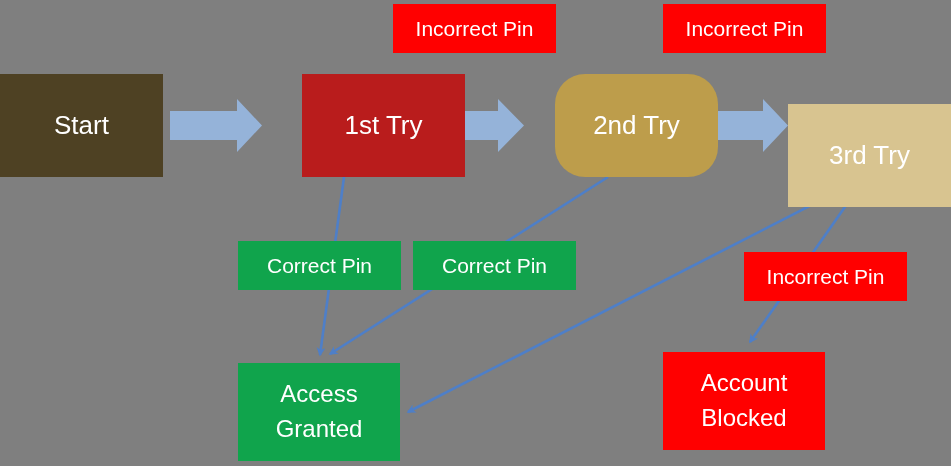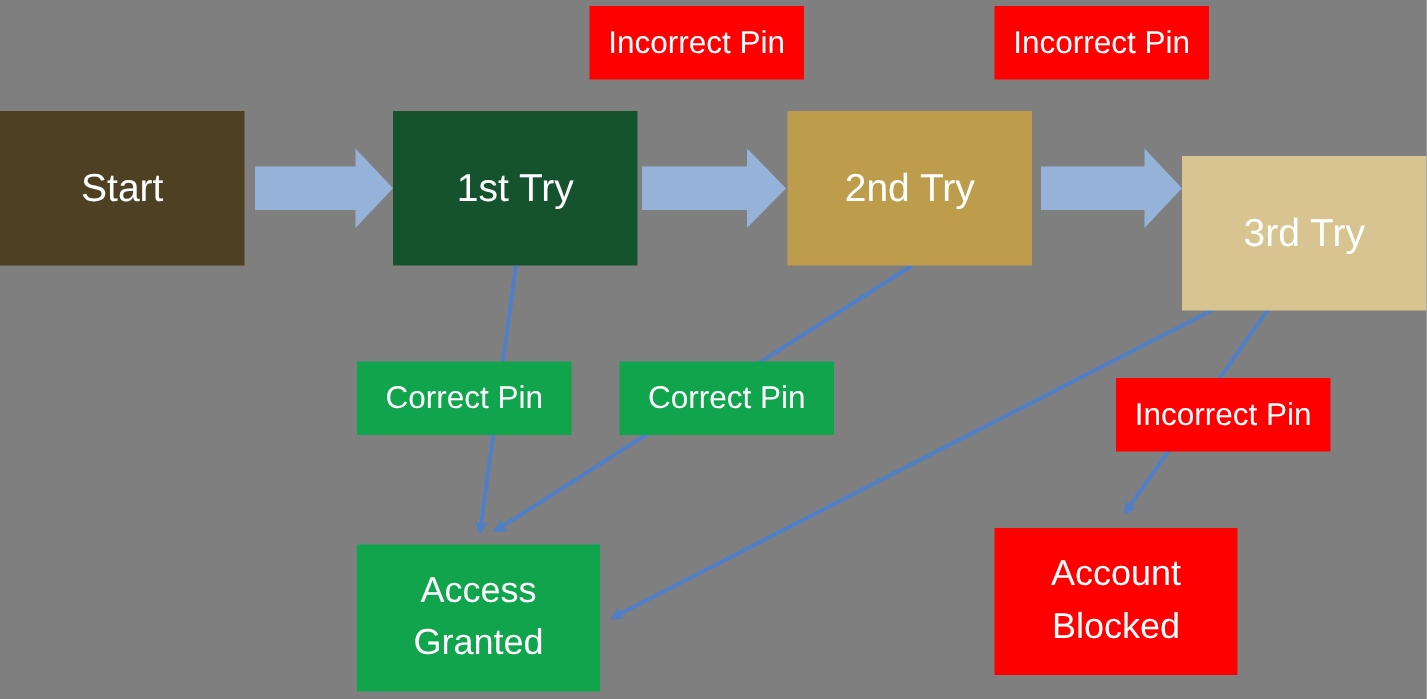--- a/index.html
+++ b/index.html
@@ -28,24 +28,24 @@
     box-sizing: border-box;
   }
   .node-top {
     top: 74px;
     width: 163px;
     height: 103px;
     font-size: 26px;
   }
   #node-start   { left: 0px;   }
   #node-try1    { left: 262px; }
-  #node-try2    { left: 525px; }
+  #node-try2    { left: 555px; border-radius: 30px; }
   #node-try3    { left: 788px; width: 163px; }
   .edge-label {
-    width: 143px;
+    width: 163px;
     height: 49px;
     font-size: 21px;
   }
   #label-incorrect-1 { left: 393px; top: 4px;   }
   #label-incorrect-2 { left: 663px; top: 4px;   }
   #label-correct-1   { left: 238px; top: 241px; }
   #label-correct-2   { left: 413px; top: 241px; }
   #label-incorrect-3 { left: 744px; top: 252px; }
   .node-terminal {
     width: 162px;
@@ -78,21 +78,21 @@
       <line x1="608" y1="177" x2="330" y2="354" marker-end="url(#arrowhead)" stroke="#4E7FC8"></line>
       <line x1="866" y1="177" x2="408" y2="412" marker-end="url(#arrowhead)" stroke="#4E7FC8"></line>
       <line x1="866" y1="177" x2="750" y2="342" marker-end="url(#arrowhead)" stroke="#4E7FC8"></line>
     </g>
   </svg>
 
   <div class="node node-top" id="node-start" style="background: rgb(78, 65, 35);">
     <span>Start</span>
   </div>
 
-  <div class="node node-top" id="node-try1" style="background: #14532d;">
+  <div class="node node-top" id="node-try1" style="background: #b91c1c; margin-left: 40px;">
     <span>1st Try</span>
   </div>
 
   <div class="node node-top" id="node-try2" style="background: rgb(189, 157, 75);">
     <span>2nd Try</span>
   </div>
 
   <div class="node node-top" id="node-try3" style="background: rgb(216, 196, 144); margin-top: 30px;">
     <span>3rd Try</span>
   </div>

